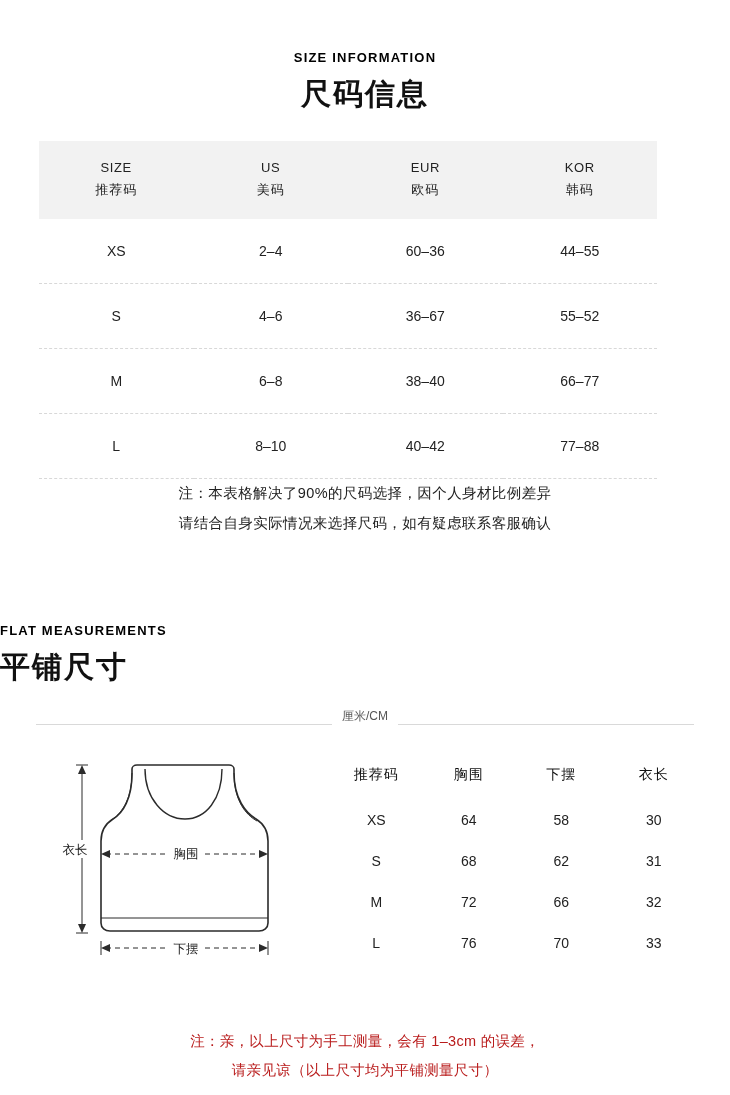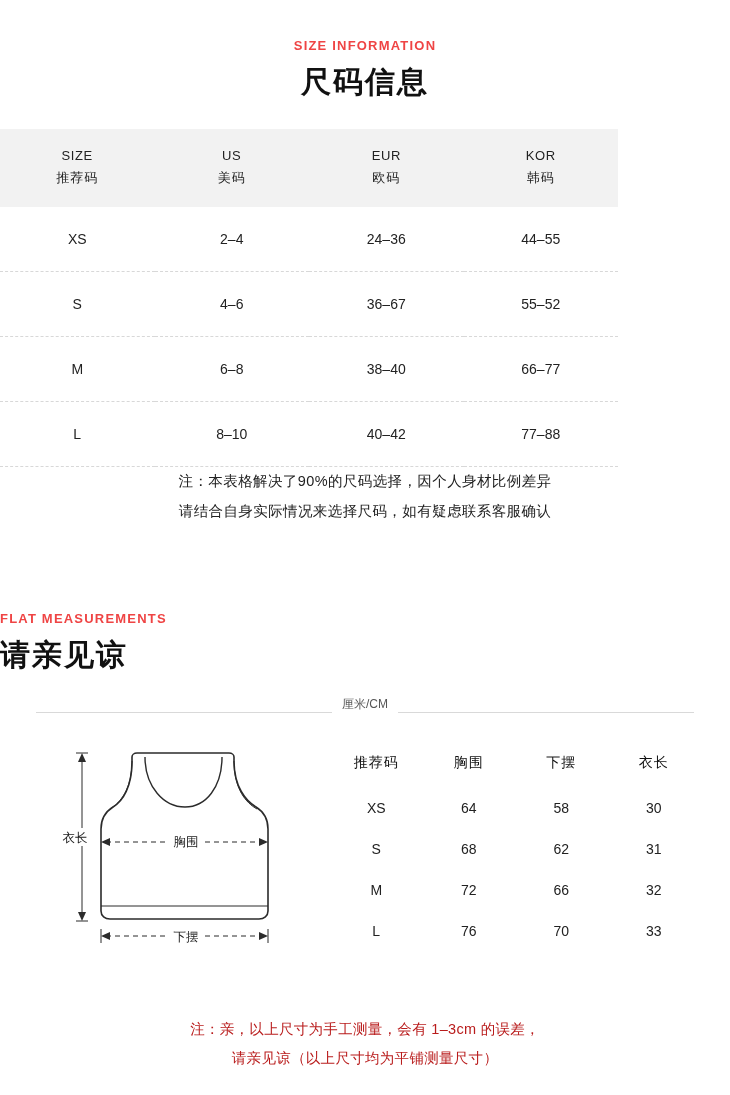--- a/index.html
+++ b/index.html
@@ -18,33 +18,35 @@
 
   
   .size-header {
     text-align: center;
     padding-top: 38px;
   }
   .eng-title {
     font-size: 13px;
     letter-spacing: 1.2px;
     font-weight: bold;
-    color: #ef4444;
+    color: #000000;
+    margin-top: 12px;
   }
   .cn-title {
     font-size: 30px;
     font-weight: bold;
     color: #111;
     margin-top: 9px;
     letter-spacing: 2px;
   }
 
   .size-table {
     margin-top: 26px;
     width: 618px;
+    padding-left: 39px;
   }
   .size-table table {
     width: 100%;
     border-collapse: collapse;
     table-layout: fixed;
   }
   .size-table thead th {
     background: #f2f2f2;
     padding: 16px 0 18px 0;
     font-weight: normal;
@@ -174,21 +176,21 @@
         <th>
           <span class="en">KOR</span>
           <span class="cn">韩码</span>
         </th>
       </tr>
     </thead>
     <tbody>
       <tr>
         <td>XS</td>
         <td>2–4</td>
-        <td>24–36</td>
+        <td>60–36</td>
         <td>44–55</td>
       </tr>
       <tr>
         <td>S</td>
         <td>4–6</td>
         <td>36–67</td>
         <td>55–52</td>
       </tr>
       <tr>
         <td>M</td>
@@ -206,21 +208,21 @@
   </table>
 </div>
 
 <div class="note-block">
   <div>注：本表格解决了90%的尺码选择，因个人身材比例差异</div>
   <div>请结合自身实际情况来选择尺码，如有疑虑联系客服确认</div>
 </div>
 
 <div class="flat-header">
   <div class="eng-title">FLAT MEASUREMENTS</div>
-  <div class="cn-title">请亲见谅</div>
+  <div class="cn-title">平铺尺寸</div>
 </div>
 
 <div class="unit-row">
   <div class="rule"></div>
   <div class="unit-text">厘米/CM</div>
   <div class="rule"></div>
 </div>
 
 <div class="flat-body">
   <div class="diagram">

